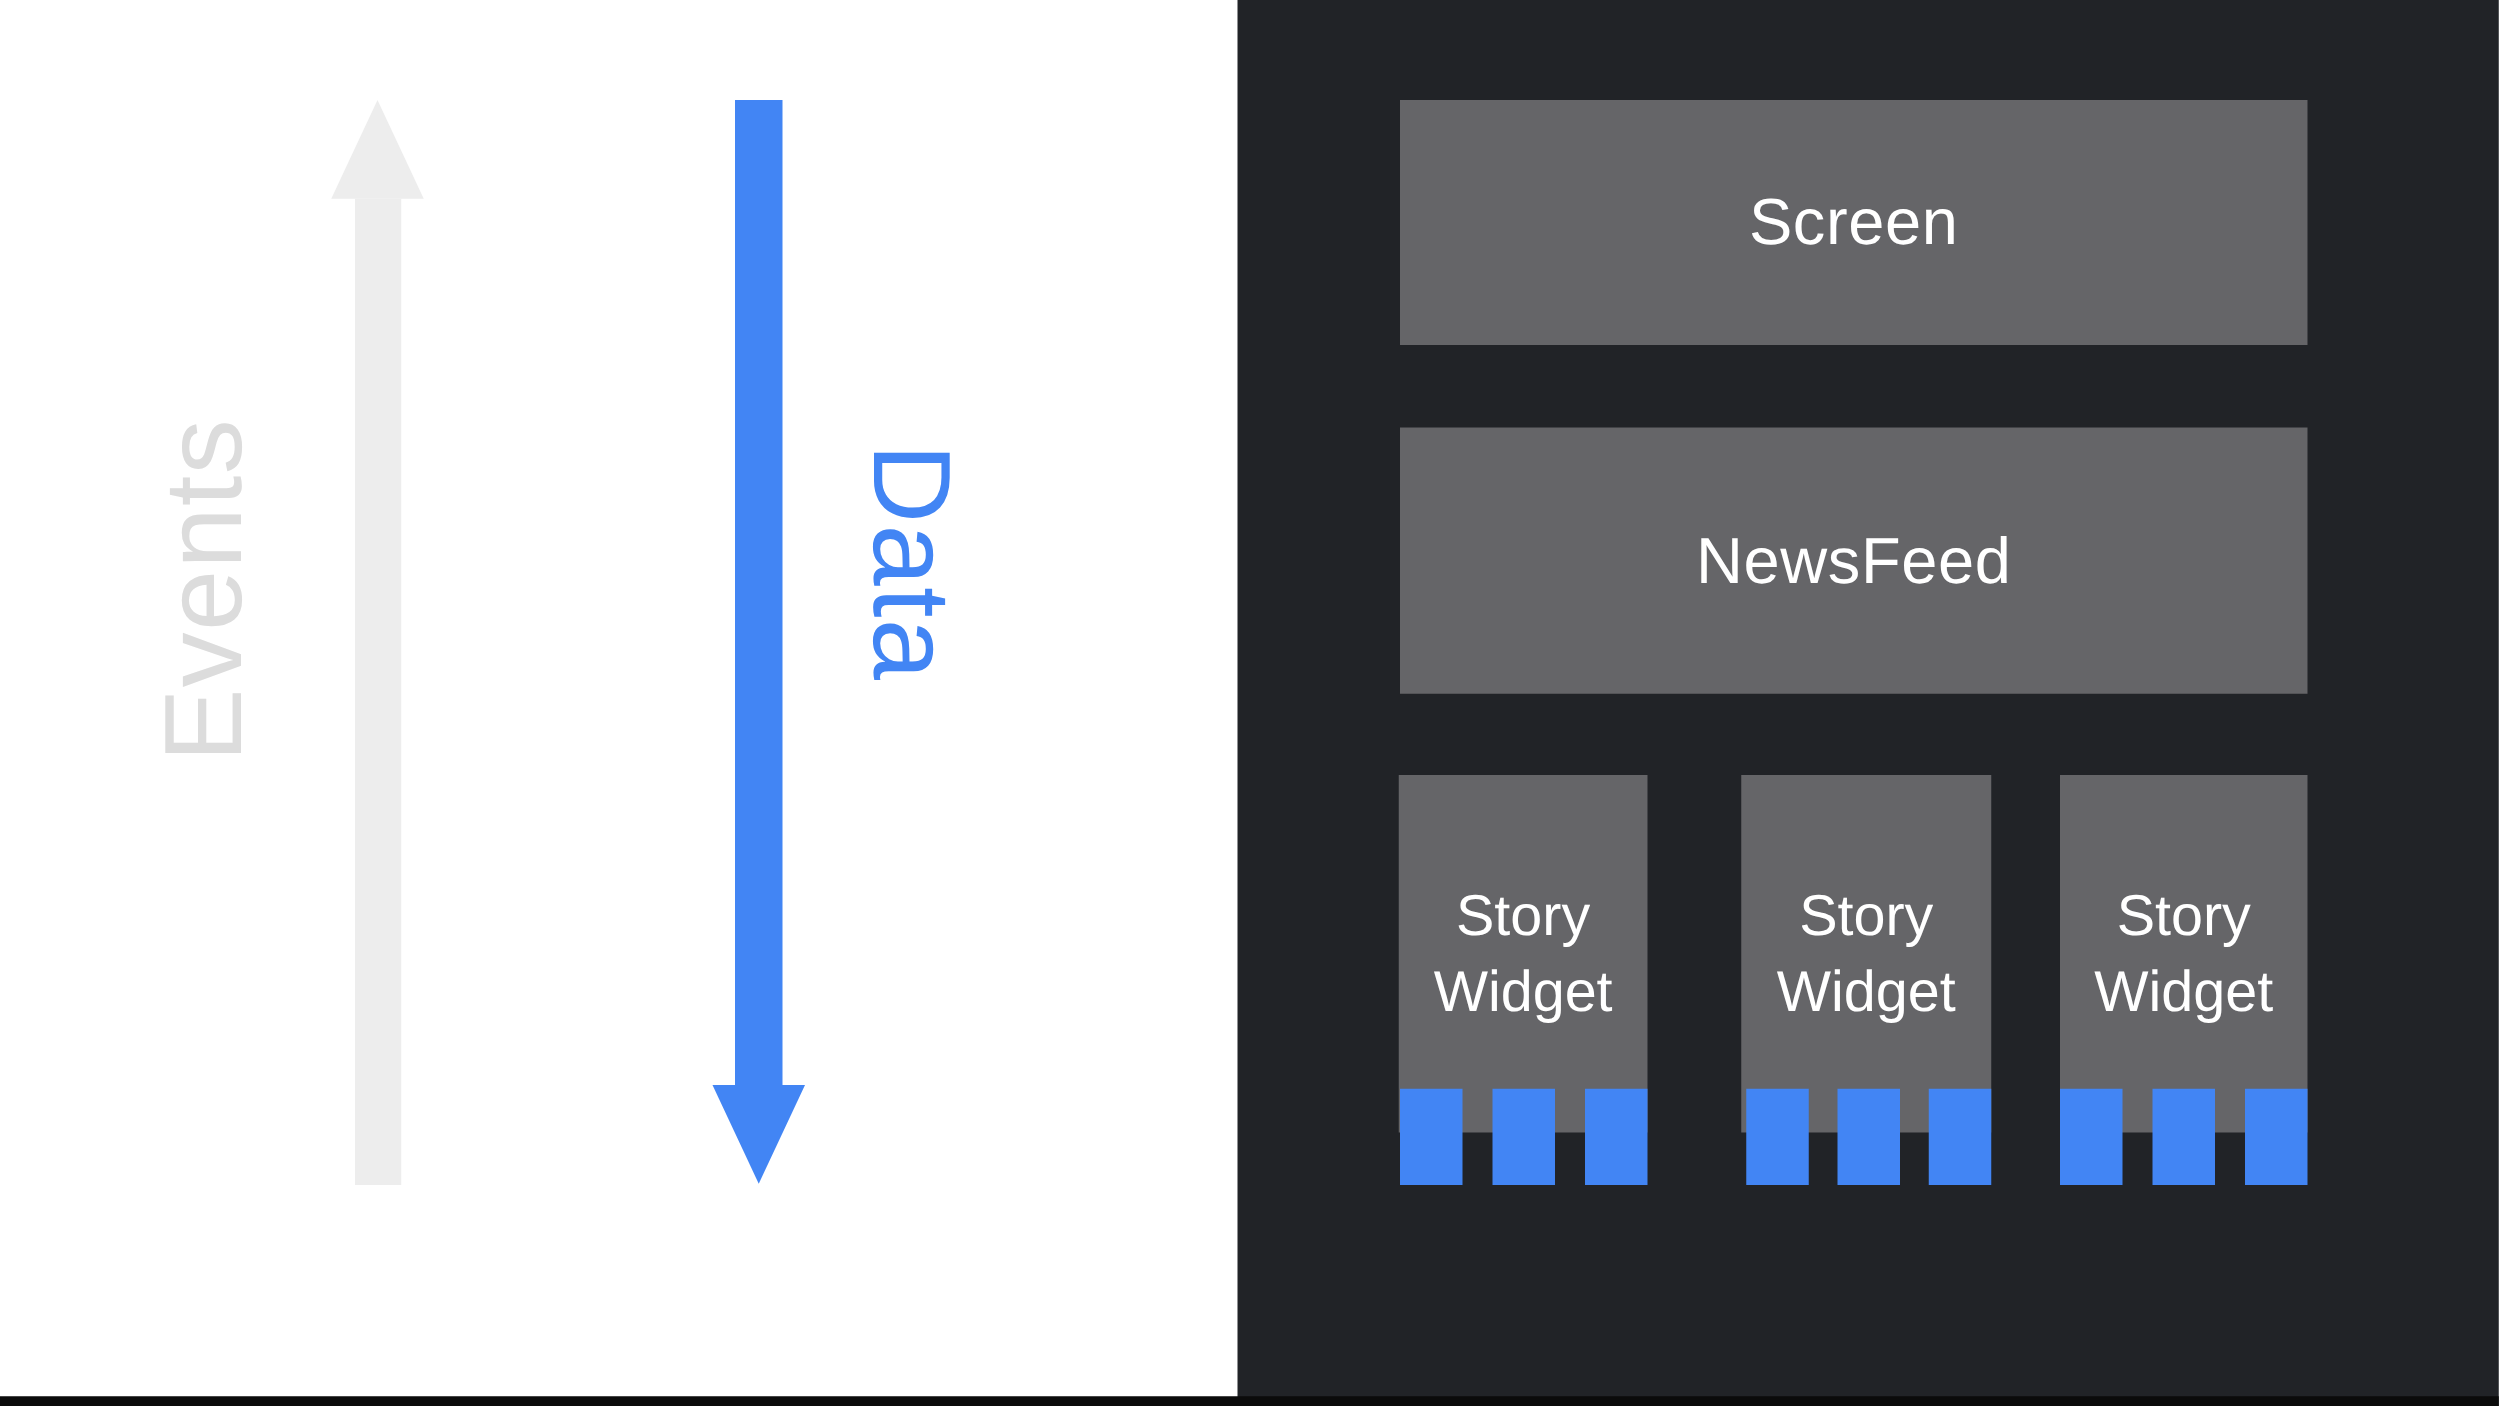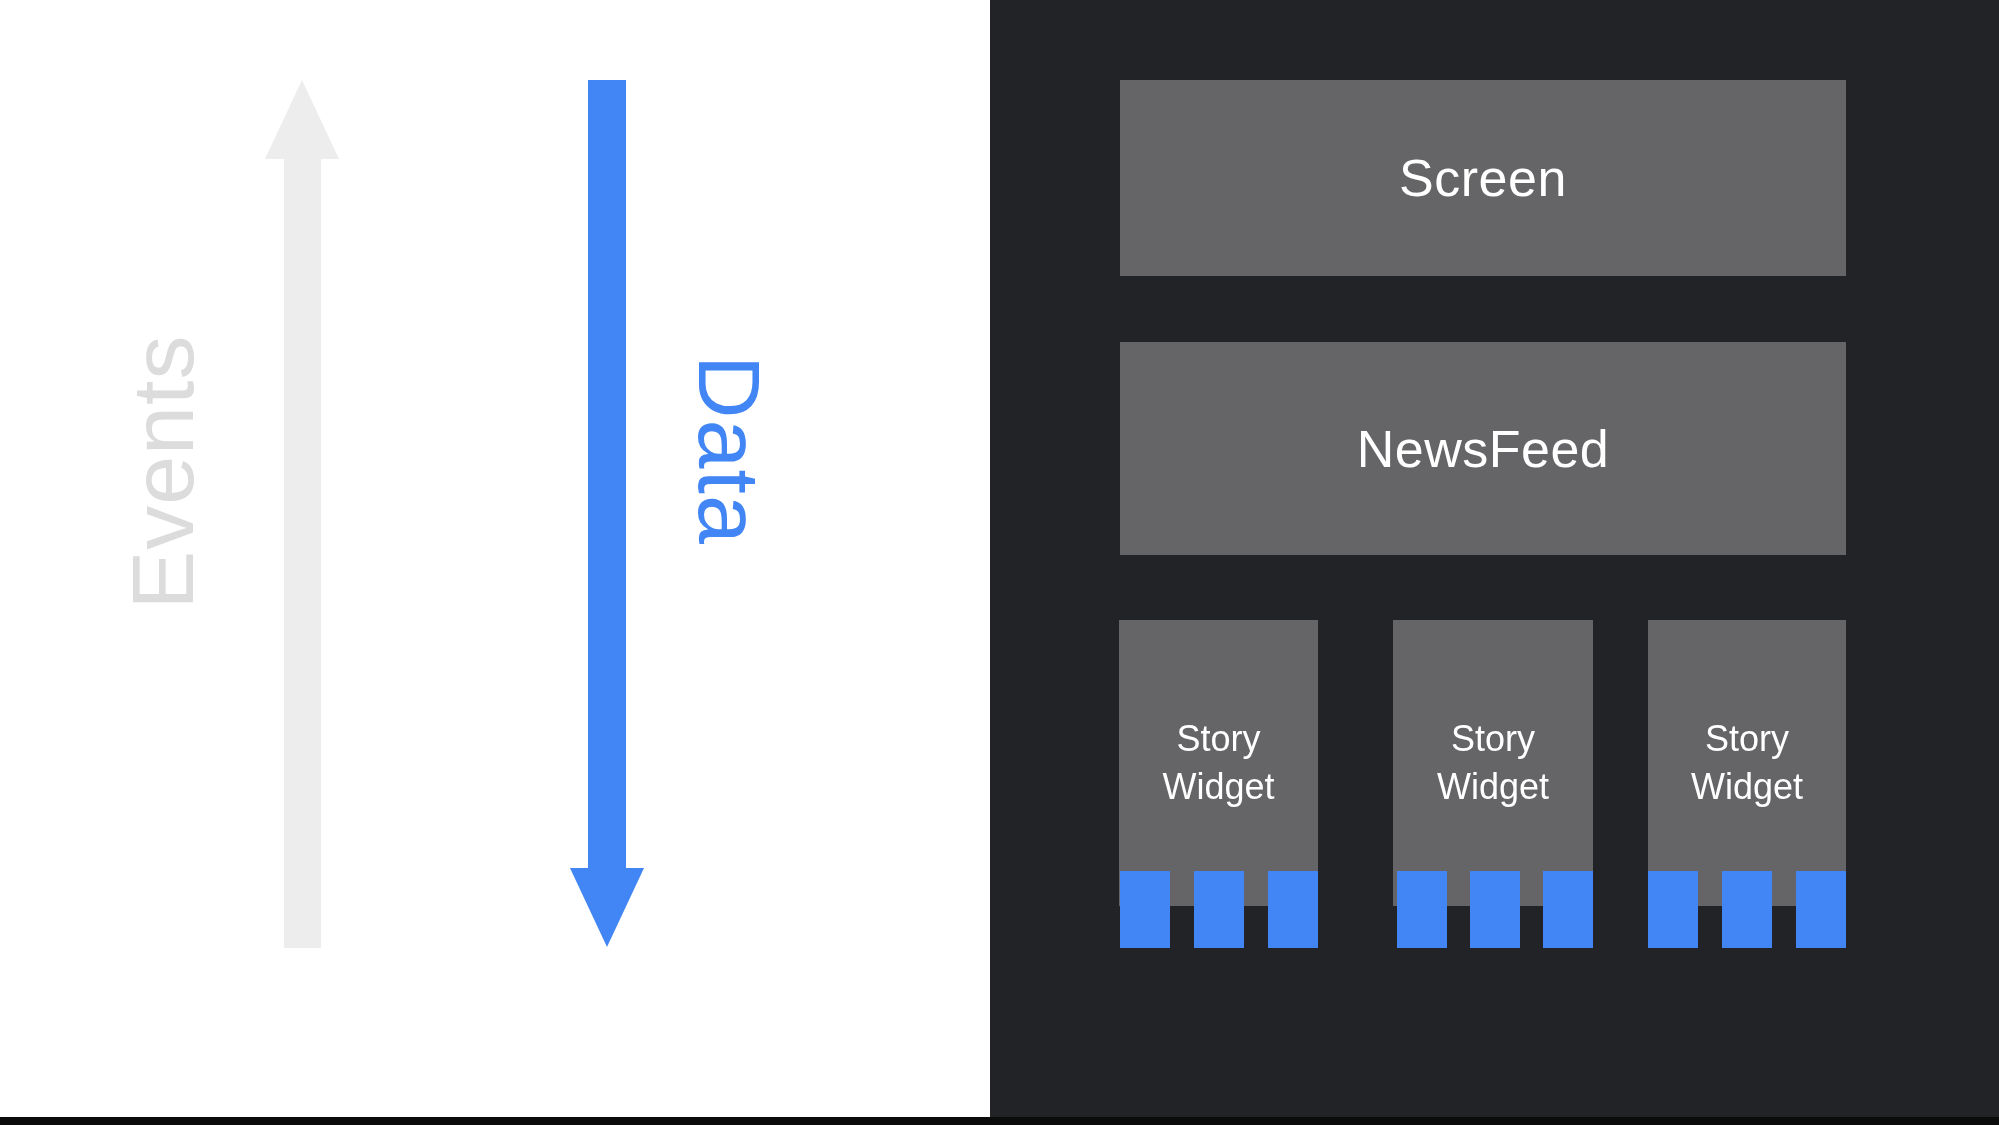--- a/index.html
+++ b/index.html
@@ -66,21 +66,21 @@
     position: absolute;
     background: #656568;
     color: #ffffff;
     display: flex; align-items: center; justify-content: center;
     text-align: center;
   }
   .big-box { font-size: 52px; letter-spacing: 0.5px; }
   .screen-box   { left: 130px; top: 80px;  width: 726px; height: 196px; }
   .newsfeed-box { left: 130px; top: 342px; width: 726px; height: 213px; }
 
-  .story-widget { top: 620px; height: 286px; font-size: 36px; line-height: 1.32; }
+  .story-widget { top: 620px; height: 286px; font-size: 46px; line-height: 1.32; }
   .story-widget.w1 { left: 129px; width: 199px; }
   .story-widget.w2 { left: 403px; width: 200px; }
   .story-widget.w3 { left: 658px; width: 198px; }
 
   .square-group {
     position: absolute;
     top: 871px; height: 77px;
     display: flex; justify-content: space-between;
   }
   .square-group.g1 { left: 130px; width: 198px; }

